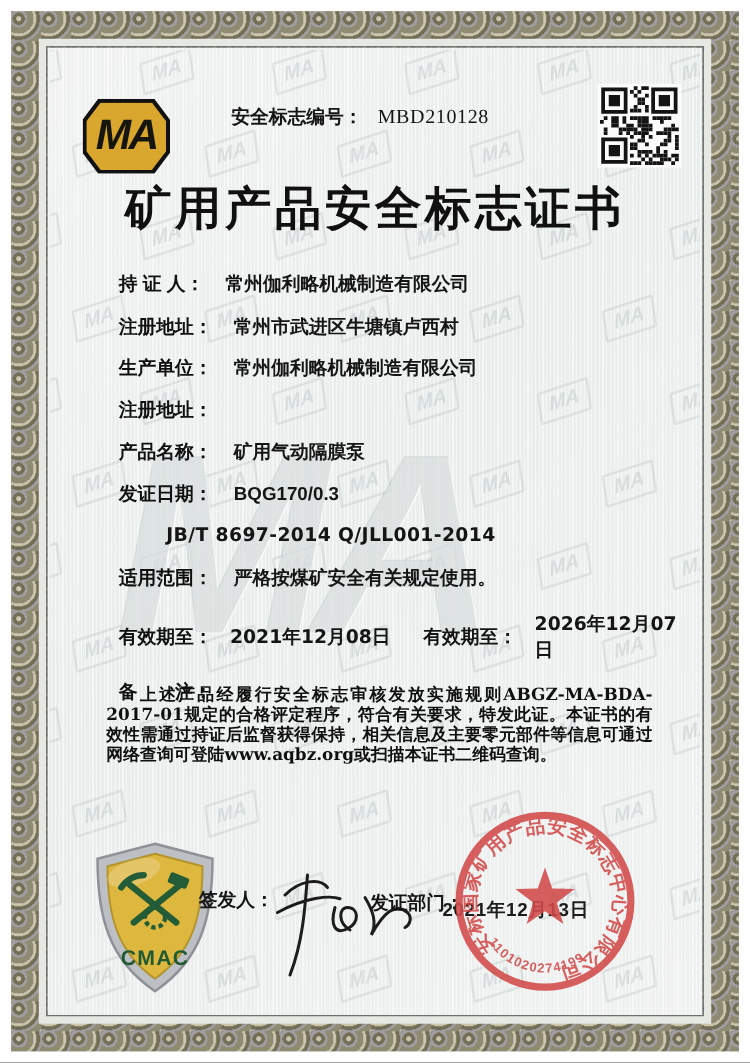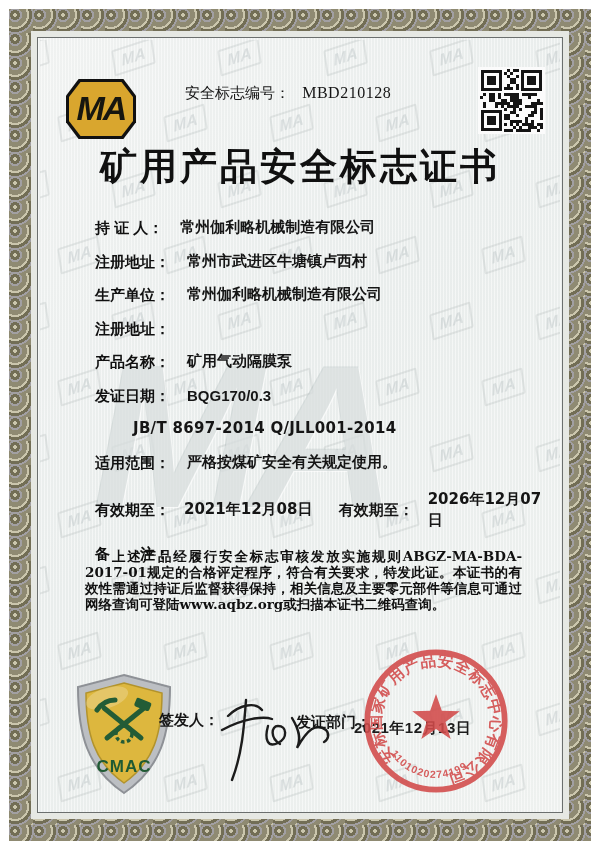--- a/index.html
+++ b/index.html
@@ -26,21 +26,21 @@
   .content{position:absolute;inset:0;z-index:2;color:#151515;}
   
   .ma-logo{position:absolute;left:66px;top:79px;width:70px;height:60px;background:#111;
            clip-path:polygon(18% 0,82% 0,100% 28%,100% 72%,82% 100%,18% 100%,0 72%,0 28%);}
   .ma-logo-in{position:absolute;inset:3px;background:#d9a62e;
            clip-path:polygon(18% 0,82% 0,100% 28%,100% 72%,82% 100%,18% 100%,0 72%,0 28%);
            display:flex;align-items:center;justify-content:center;}
   .ma-logo-in span{font:900 italic 34px "Liberation Sans",sans-serif;color:#16160f;letter-spacing:-2px;transform:translateY(-1px);}
   
   .mark-line{position:absolute;left:185px;top:84px;font-size:15px;white-space:nowrap;}
-  .mark-line .lab{font-weight:400;}
+  .mark-line .lab{font-weight:700;}
   .mark-line .num{font-family:"Liberation Serif",serif;font-size:16px;letter-spacing:.5px;margin-left:8px;}
   
   .qr{position:absolute;left:478px;top:67px;width:67px;height:67px;background:#fbfbfb;padding:2px;box-sizing:border-box;}
   .qr .cell{position:absolute;width:3px;height:3px;background:#141414;}
   .qf{position:absolute;width:15px;height:15px;border:3px solid #141414;background:#fbfbfb;}
   .qf::after{content:"";position:absolute;inset:3px;background:#141414;}
   
   .title{position:absolute;left:0;right:0;top:142px;text-align:center;
          font-family:"Liberation Serif",serif;font-weight:900;font-size:37px;letter-spacing:3px;color:#101010;}
   

